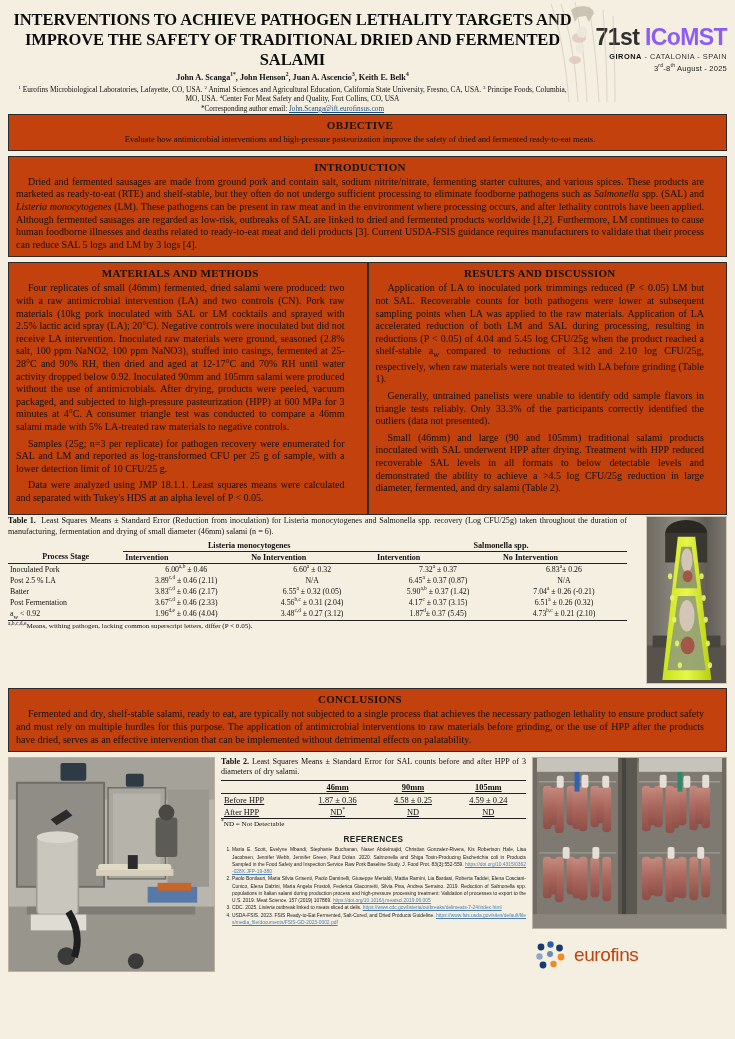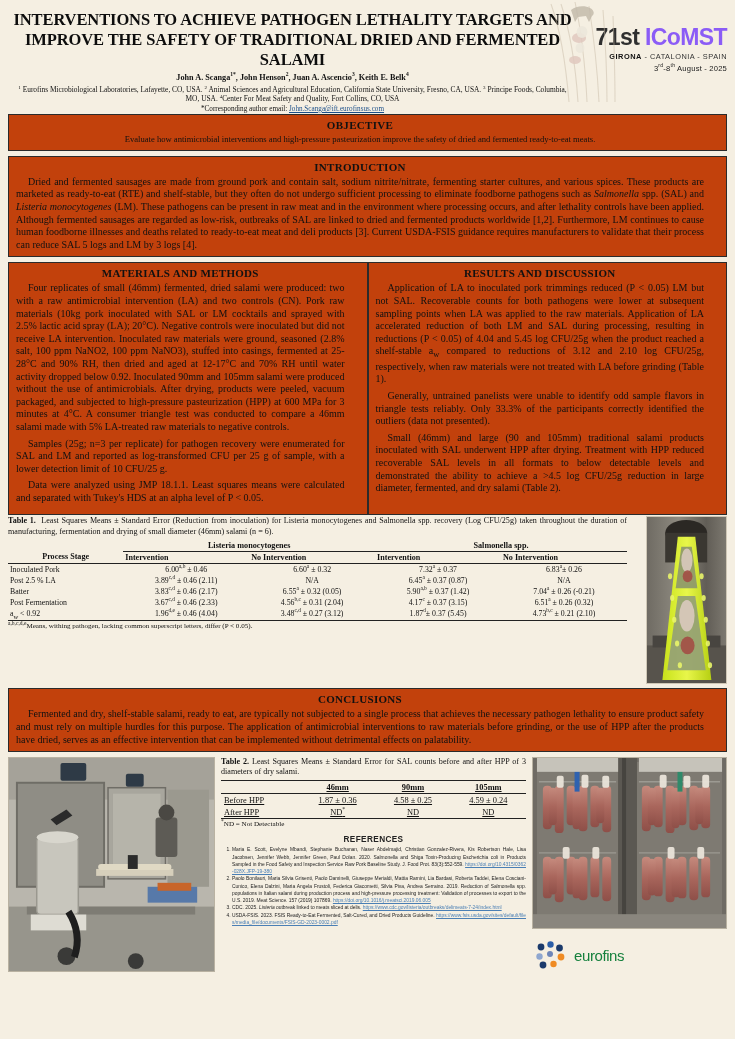--- a/index.html
+++ b/index.html
@@ -102,21 +102,21 @@
   
   .refs { margin-top:7px; }
   .refs-title { text-align:center; font-family:"Liberation Sans", sans-serif; font-weight:bold; font-size:8.2px; letter-spacing:0.4px; color:#222; margin-bottom:2px; }
   ol.reflist { margin:0; padding-left:11px; }
   ol.reflist li { font-family:"Liberation Sans", sans-serif; font-size:4.9px; line-height:1.45; text-align:justify; color:#222; margin-bottom:0.5px; }
   ol.reflist li a { color:#4a7fb5; text-decoration:underline; word-break:break-all; }
   ol.reflist li i { font-style:italic; }
 
   
   .euro { display:flex; align-items:center; gap:6px; margin-top:7px; justify-content:flex-start; padding-left:2px; }
-  .euro-word { font-family:"Liberation Sans", sans-serif; font-size:15px; color:#15803d; letter-spacing:-0.4px; }
+  .euro-word { font-family:"Liberation Sans", sans-serif; font-size:19px; color:#c2410c; letter-spacing:-0.4px; }
 </style>
 </head>
 <body>
 
 <div class="poster">
 
   <div class="header">
     <div class="header-main">
       <h1 class="poster-title">INTERVENTIONS TO ACHIEVE PATHOGEN LETHALITY TARGETS AND IMPROVE THE SAFETY OF TRADITIONAL DRIED AND FERMENTED SALAMI</h1>
       <div class="authors">John A. Scanga<sup>1*</sup>, John Henson<sup>2</sup>, Juan A. Ascencio<sup>3</sup>, Keith E. Belk<sup>4</sup></div>

